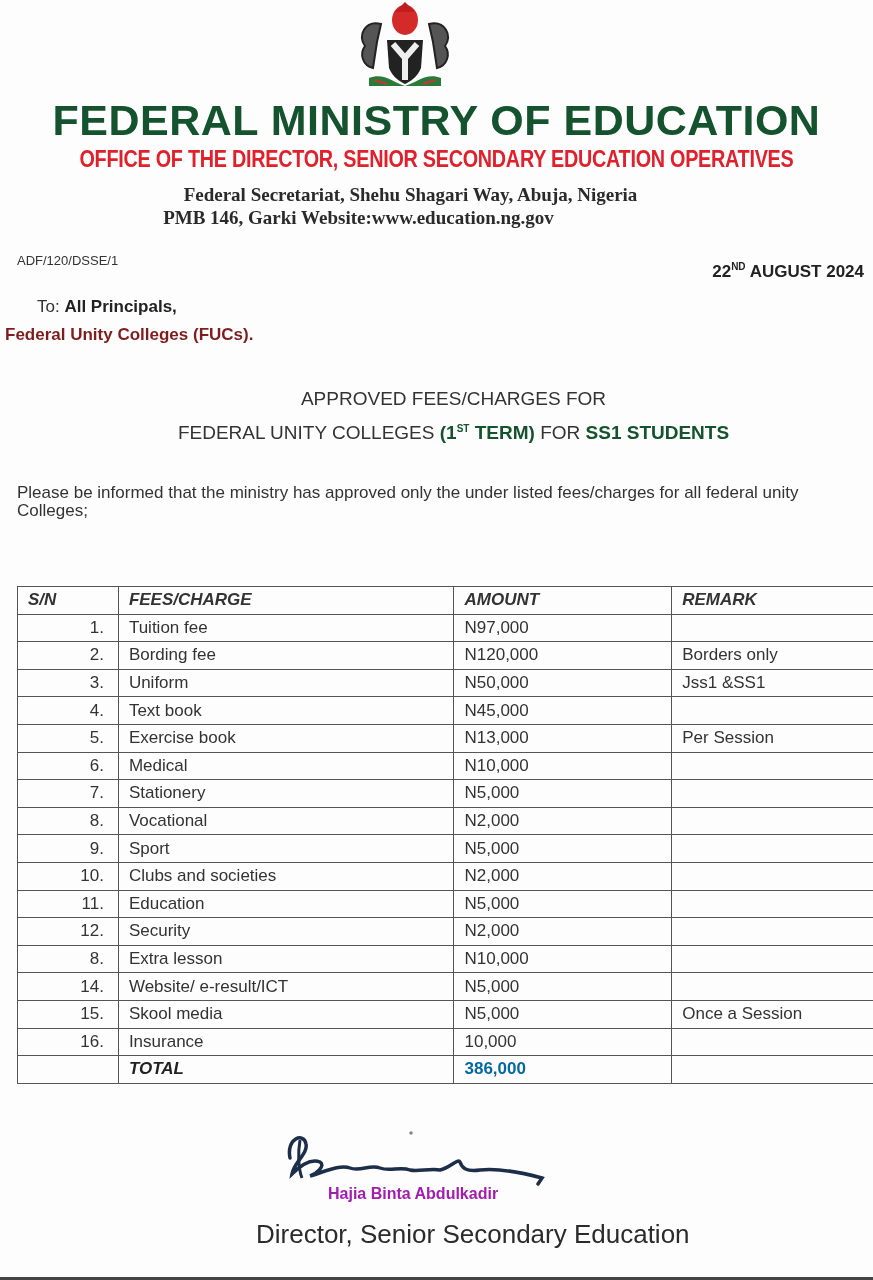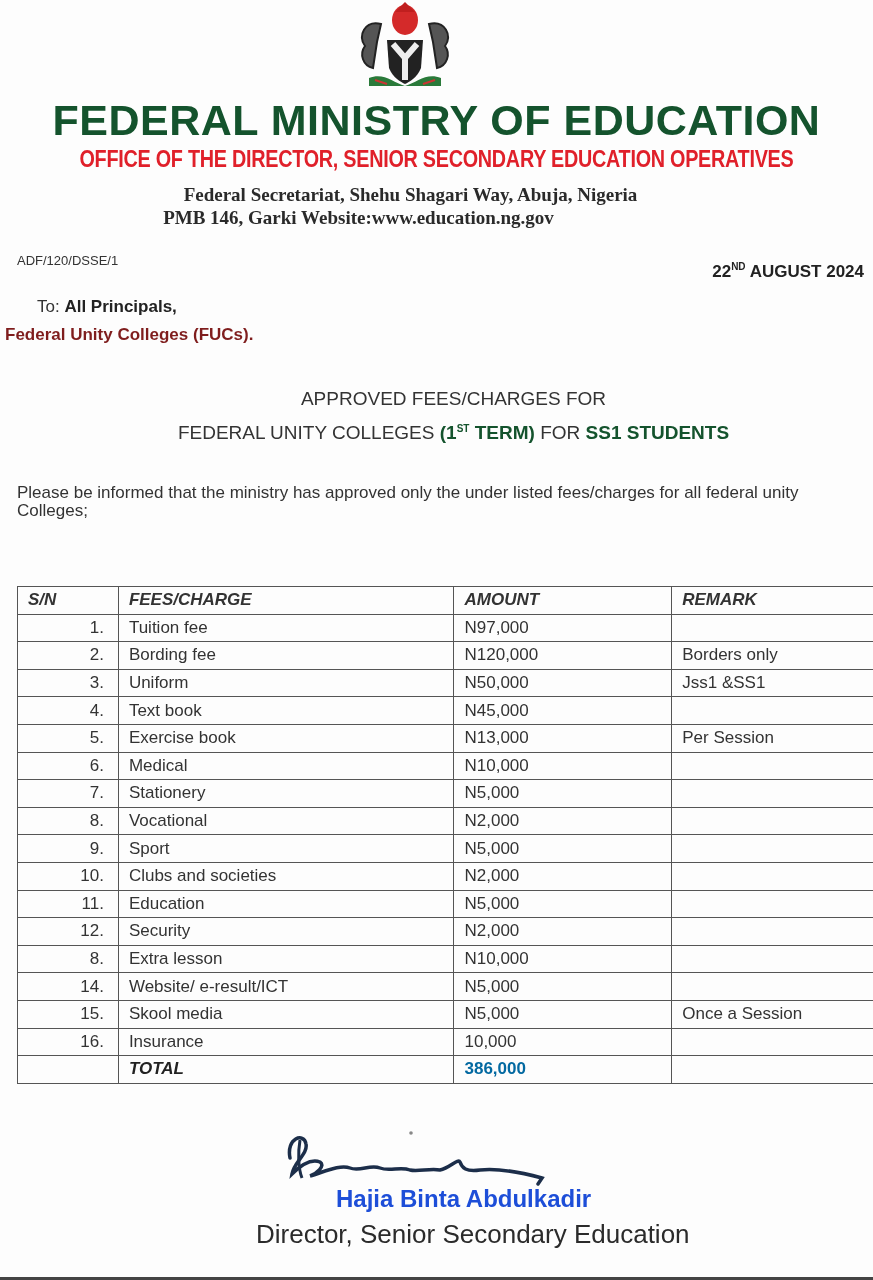--- a/index.html
+++ b/index.html
@@ -39,21 +39,21 @@
     font-size:17px; color:#333;
   }
   table.fees td, table.fees th { border:1px solid #555; height:26.6px; padding:0 10px; text-align:left; font-weight:normal; }
   table.fees th { font-style:italic; font-weight:bold; color:#333; }
   table.fees col.c1 { width:101px; } table.fees col.c2 { width:336px; }
   table.fees col.c3 { width:218px; } table.fees col.c4 { width:215px; }
   td.sn { text-align:right !important; padding-right:14px !important; }
   tr.total td.lbl { font-style:italic; font-weight:bold; color:#222; }
   tr.total td.amt { font-weight:bold; color:#0369a1; }
   .sig { position:absolute; left:280px; top:1128px; width:280px; height:60px; }
-  .signame { position:absolute; left:336px; top:1185px; font-size:24px; font-weight:bold; color:#1d4ed8; }
+  .signame { position:absolute; left:328px; top:1185px; font-size:16px; font-weight:bold; color:#a21caf; }
   .sigtitle { position:absolute; left:256px; top:1219px; font-size:26px; color:#2b2b2b; }
   .bottombar { position:absolute; left:0; bottom:0; width:873px; height:3px; background:#444; }
 </style>
 </head>
 <body>
 
 <svg class="crest" viewBox="0 0 124 92">
   <ellipse cx="62" cy="18" rx="13" ry="15" fill="#d42a2a"></ellipse>
   <path d="M52 10 L62 0 L72 10 Z" fill="#c01f1f"></path>
   <path d="M38 22 C22 18 14 34 22 44 C16 52 20 64 30 66 L34 40 Z" fill="#555" stroke="#222" stroke-width="2"></path>

